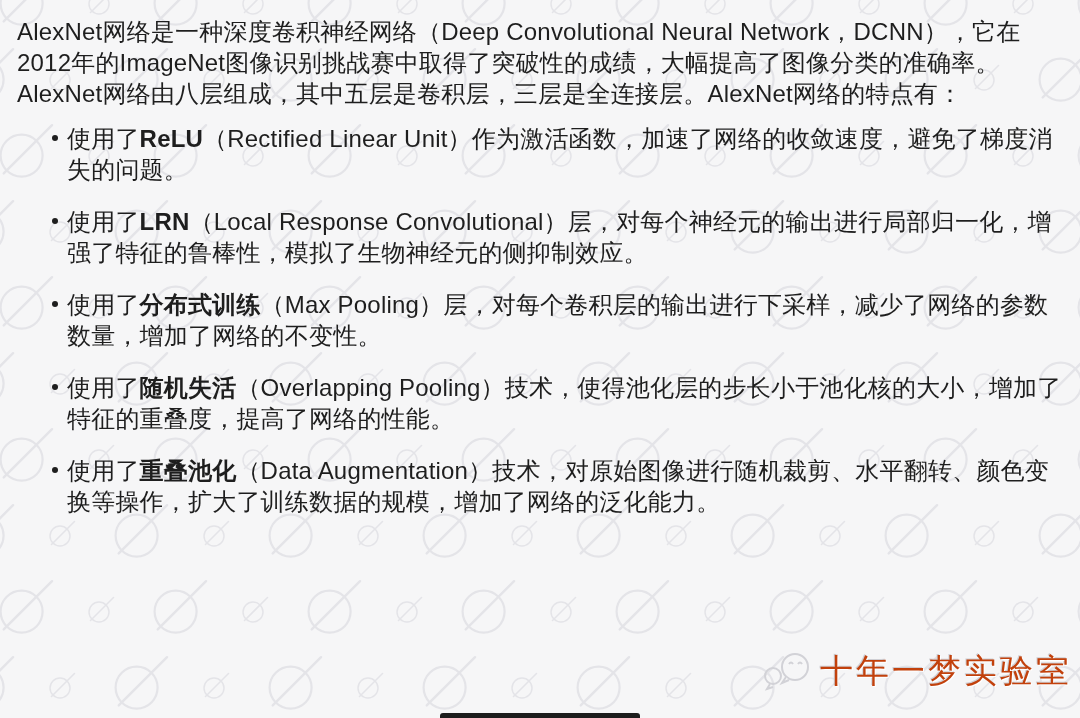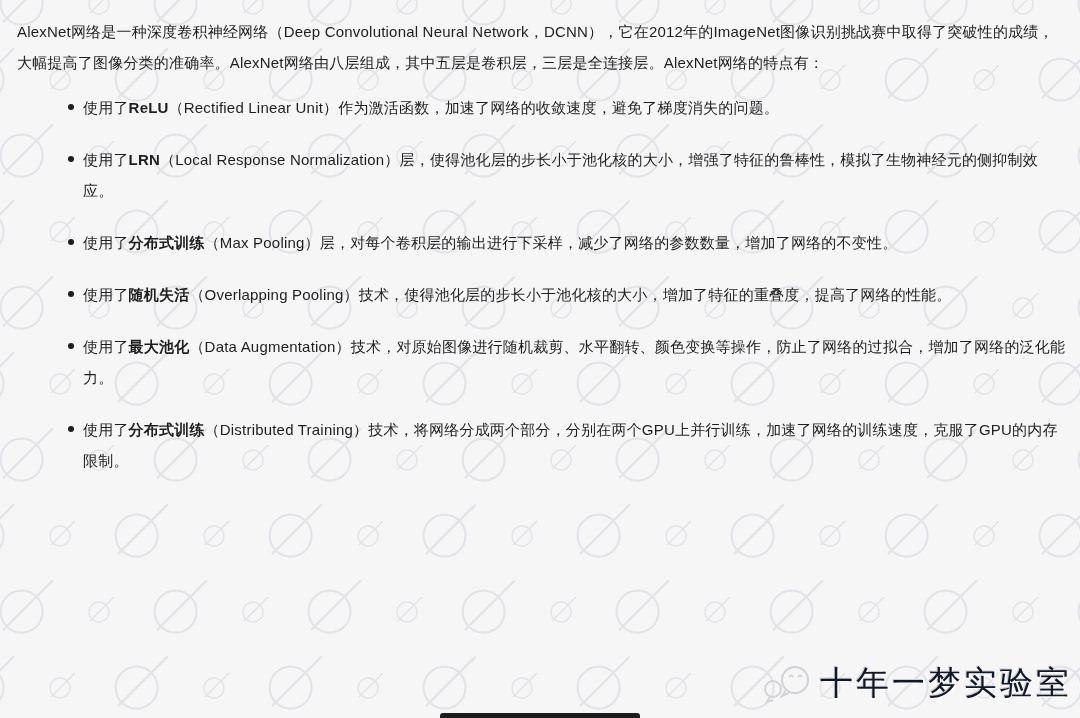--- a/index.html
+++ b/index.html
@@ -21,56 +21,55 @@
     position: absolute;
     inset: 0;
     z-index: 0;
     pointer-events: none;
   }
   #content {
     position: relative;
     z-index: 1;
     padding: 16px 14px 0 17px;
     color: #1e1e1e;
-    font-size: 15px;
+    font-size: 24px;
     line-height: 31px;
     letter-spacing: 0.2px;
   }
   #intro {
     margin: 0 0 14px 0;
   }
   ul#feature-list {
     margin: 0;
     padding: 0 0 0 50px;
     list-style: none;
   }
   ul#feature-list li {
     position: relative;
-    margin: 0 0 21px 16px;
+    margin: 0 0 21px 0;
   }
   ul#feature-list li::before {
     content: "";
     position: absolute;
     left: -15px;
     top: 12px;
     width: 6px;
     height: 6px;
     border-radius: 50%;
     background: #1e1e1e;
   }
   .term { font-weight: bold; }
   #brand-watermark {
     position: absolute;
     right: 8px;
-    bottom: 12px;
+    bottom: 24px;
     z-index: 2;
     display: flex;
-    align-items: center;
     gap: 6px;
-    color: #0f172a;
+    color: #c2410c;
     font-size: 33px;
     letter-spacing: 3px;
     text-shadow: 1px 1px 0 #ffffff, -1px -1px 0 #cfcfd4;
     white-space: nowrap;
   }
   #home-indicator {
     position: absolute;
     left: 50%;
     transform: translateX(-50%);
     bottom: 0;
@@ -687,25 +686,24 @@
         <circle cx="0" cy="0" r="21" fill="none" stroke="#e4e4e8" stroke-width="2.2"></circle>
         <line x1="30.45" y1="-30.45" x2="-17.849999999999998" y2="17.849999999999998" stroke="#e4e4e8" stroke-width="2.4" stroke-linecap="round"></line>
       </svg>
     </div>
 
   <div id="content">
     <p id="intro">AlexNet网络是一种深度卷积神经网络（Deep Convolutional Neural Network，DCNN），它在2012年的ImageNet图像识别挑战赛中取得了突破性的成绩，大幅提高了图像分类的准确率。AlexNet网络由八层组成，其中五层是卷积层，三层是全连接层。AlexNet网络的特点有：</p>
 
     <ul id="feature-list">
       <li><span>使用了</span><span class="term">ReLU</span><span>（Rectified Linear Unit）作为激活函数，加速了网络的收敛速度，避免了梯度消失的问题。</span></li>
-      <li><span>使用了</span><span class="term">LRN</span><span>（Local Response Normalization）层，使得池化层的步长小于池化核的大小，增强了特征的鲁棒性，模拟了生物神经元的侧抑制效应。</span></li>
+      <li><span>使用了</span><span class="term">LRN</span><span>（Local Response Convolutional）层，对每个神经元的输出进行局部归一化，增强了特征的鲁棒性，模拟了生物神经元的侧抑制效应。</span></li>
       <li><span>使用了</span><span class="term">分布式训练</span><span>（Max Pooling）层，对每个卷积层的输出进行下采样，减少了网络的参数数量，增加了网络的不变性。</span></li>
       <li><span>使用了</span><span class="term">随机失活</span><span>（Overlapping Pooling）技术，使得池化层的步长小于池化核的大小，增加了特征的重叠度，提高了网络的性能。</span></li>
-      <li><span>使用了</span><span class="term">最大池化</span><span>（Data Augmentation）技术，对原始图像进行随机裁剪、水平翻转、颜色变换等操作，防止了网络的过拟合，增加了网络的泛化能力。</span></li>
-      <li><span>使用了</span><span class="term">分布式训练</span><span>（Distributed Training）技术，将网络分成两个部分，分别在两个GPU上并行训练，加速了网络的训练速度，克服了GPU的内存限制。</span></li>
+      <li><span>使用了</span><span class="term">重叠池化</span><span>（Data Augmentation）技术，对原始图像进行随机裁剪、水平翻转、颜色变换等操作，扩大了训练数据的规模，增加了网络的泛化能力。</span></li>
     </ul>
   </div>
 
   <div id="brand-watermark">
     <span style="display:inline-block;line-height:0;">
       <svg width="52" height="44" viewBox="0 0 52 44">
         <g fill="none" stroke="#d2d2d7" stroke-width="2">
           <circle cx="33" cy="18" r="13"></circle>
           <path d="M27 15 q2 -3 4 0"></path>
           <path d="M36 15 q2 -3 4 0"></path>

